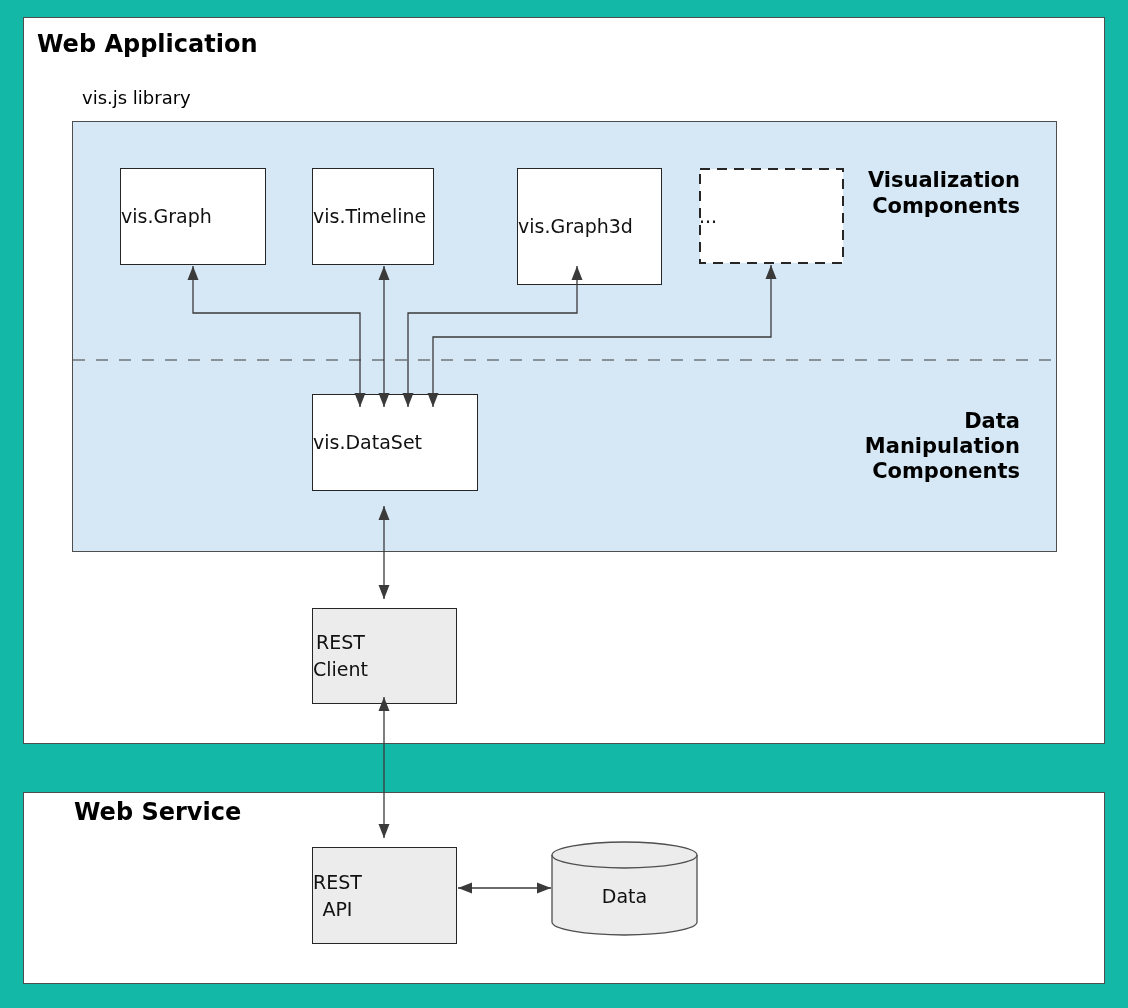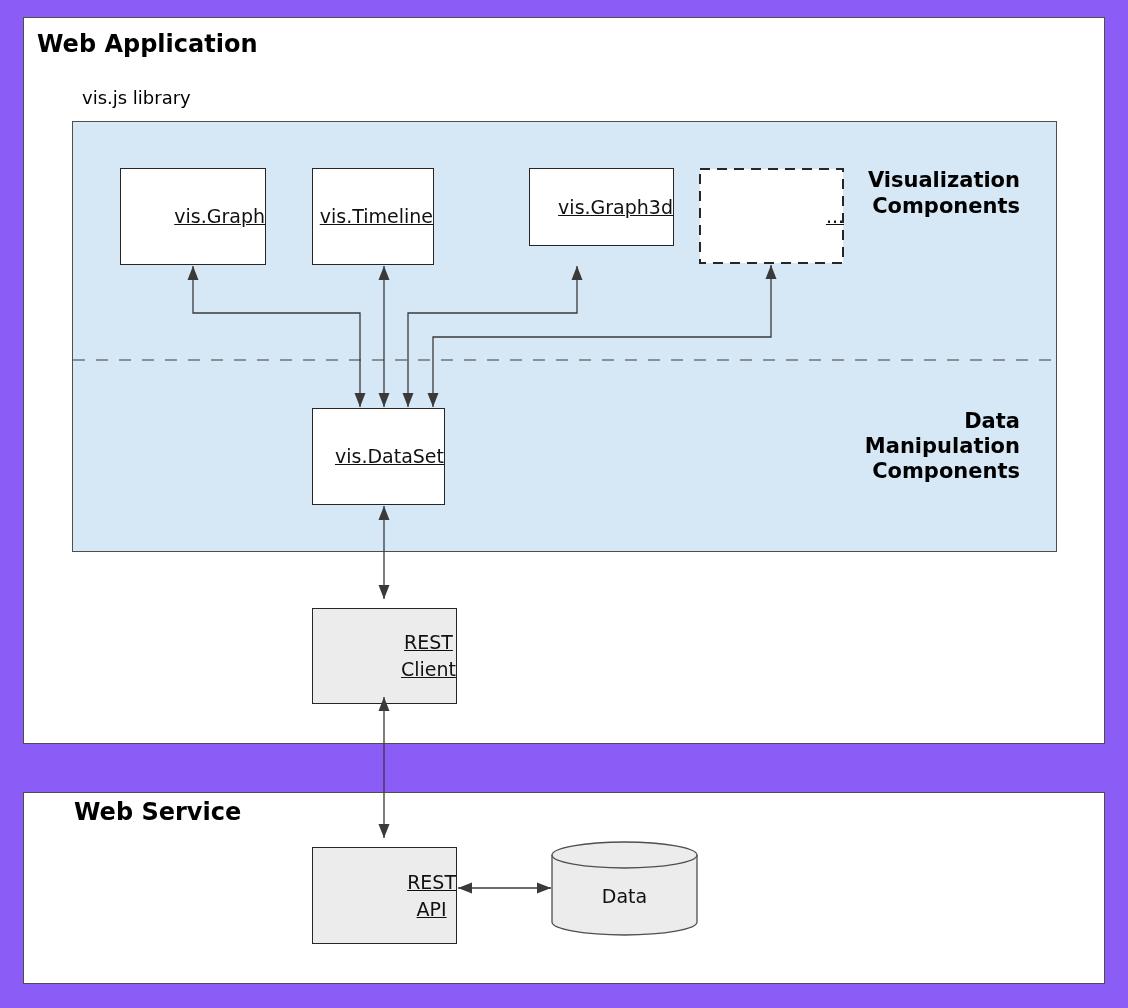--- a/index.html
+++ b/index.html
@@ -1,17 +1,17 @@
 <!DOCTYPE html>
 <html style="--library-fill: #d6e8f5; --node-gray: #ececec; --node-border: #262626; --container-border: #4e4e4e; --line: #3a3a3a;"><head>
 <meta charset="utf-8">
 <style>
   html,body{margin:0;padding:0;background:#fff;}
   .canvas{
-    position:relative;width:1128px;height:1008px;background:#8b5cf6;overflow:hidden;
+    position:relative;width:1128px;height:1008px;background:#14b8a6;overflow:hidden;
     font-family:"DejaVu Sans",sans-serif;color:#000;
   }
   .container-box{
     position:absolute;box-sizing:border-box;background:#fff;
     border:1px solid var(--container-border,#4e4e4e);
   }
   .container-title{
     position:absolute;font-weight:bold;font-size:24px;line-height:26px;color:#000;
     white-space:nowrap;
   }
@@ -19,23 +19,23 @@
     position:absolute;box-sizing:border-box;
     background:var(--library-fill,#d6e8f5);
     border:1px solid var(--container-border,#4e4e4e);
     left:72px;top:121px;width:985px;height:431px;
   }
   .library-title{
     position:absolute;font-weight:normal;font-size:18px;line-height:20px;
     left:82px;top:88px;white-space:nowrap;
   }
   .node{
-    position:absolute;box-sizing:border-box;display:flex;align-items:center;justify-content:flex-end;
+    position:absolute;box-sizing:border-box;display:flex;align-items:center;justify-content:flex-start;
     text-align:center;font-size:19px;line-height:27px;white-space:pre-line;color:#111;
-    background:#fff;border:1.5px solid var(--node-border,#262626);z-index:2;text-decoration:underline;
+    background:#fff;border:1.5px solid var(--node-border,#262626);z-index:2;
   }
   .node.gray{background:var(--node-gray,#ececec);margin-top:8px;}
   .node.dashed{border:none;background:transparent;}
   .node.dashed .dashed-svg{position:absolute;left:0;top:0;width:100%;height:100%;}
   .node.dashed .dashed-svg rect{fill:#fff;stroke:var(--node-border,#262626);stroke-width:2;stroke-dasharray:10 7;}
   .node .node-label{position:relative;z-index:1;}
   .region-label{
     position:absolute;right:108px;text-align:right;font-weight:bold;font-size:21px;
     line-height:26px;white-space:pre-line;color:#000;z-index:3;
   }
@@ -73,32 +73,32 @@
 Components</div>
 
   <div class="node" style="left:120px;top:168px;width:146px;height:97px;">
     <span class="node-label">vis.Graph</span>
   </div>
 
   <div class="node" style="left:312px;top:168px;width:122px;height:97px;">
     <span class="node-label">vis.Timeline</span>
   </div>
 
-  <div class="node" style="left:529px;top:168px;width:145px;height:78px;padding-left:40px;">
+  <div class="node" style="left:517px;top:168px;width:145px;height:117px;">
     <span class="node-label">vis.Graph3d</span>
   </div>
 
   <div class="node dashed" style="left:699px;top:168px;width:145px;height:96px;">
     <svg class="dashed-svg" viewBox="0 0 145 96">
       <rect x="1" y="1" width="143" height="94"></rect>
     </svg>
     <span class="node-label">...</span>
   </div>
 
-  <div class="node" style="left:312px;top:408px;width:133px;height:97px;padding-left:32px;">
+  <div class="node" style="left:312px;top:394px;width:166px;height:97px;">
     <span class="node-label">vis.DataSet</span>
   </div>
 
   <div class="node gray" style="left:312px;top:600px;width:145px;height:96px;">
     <span class="node-label">REST
 Client</span>
   </div>
 
   <div class="node gray" style="left:312px;top:839px;width:145px;height:97px;">
     <span class="node-label">REST

